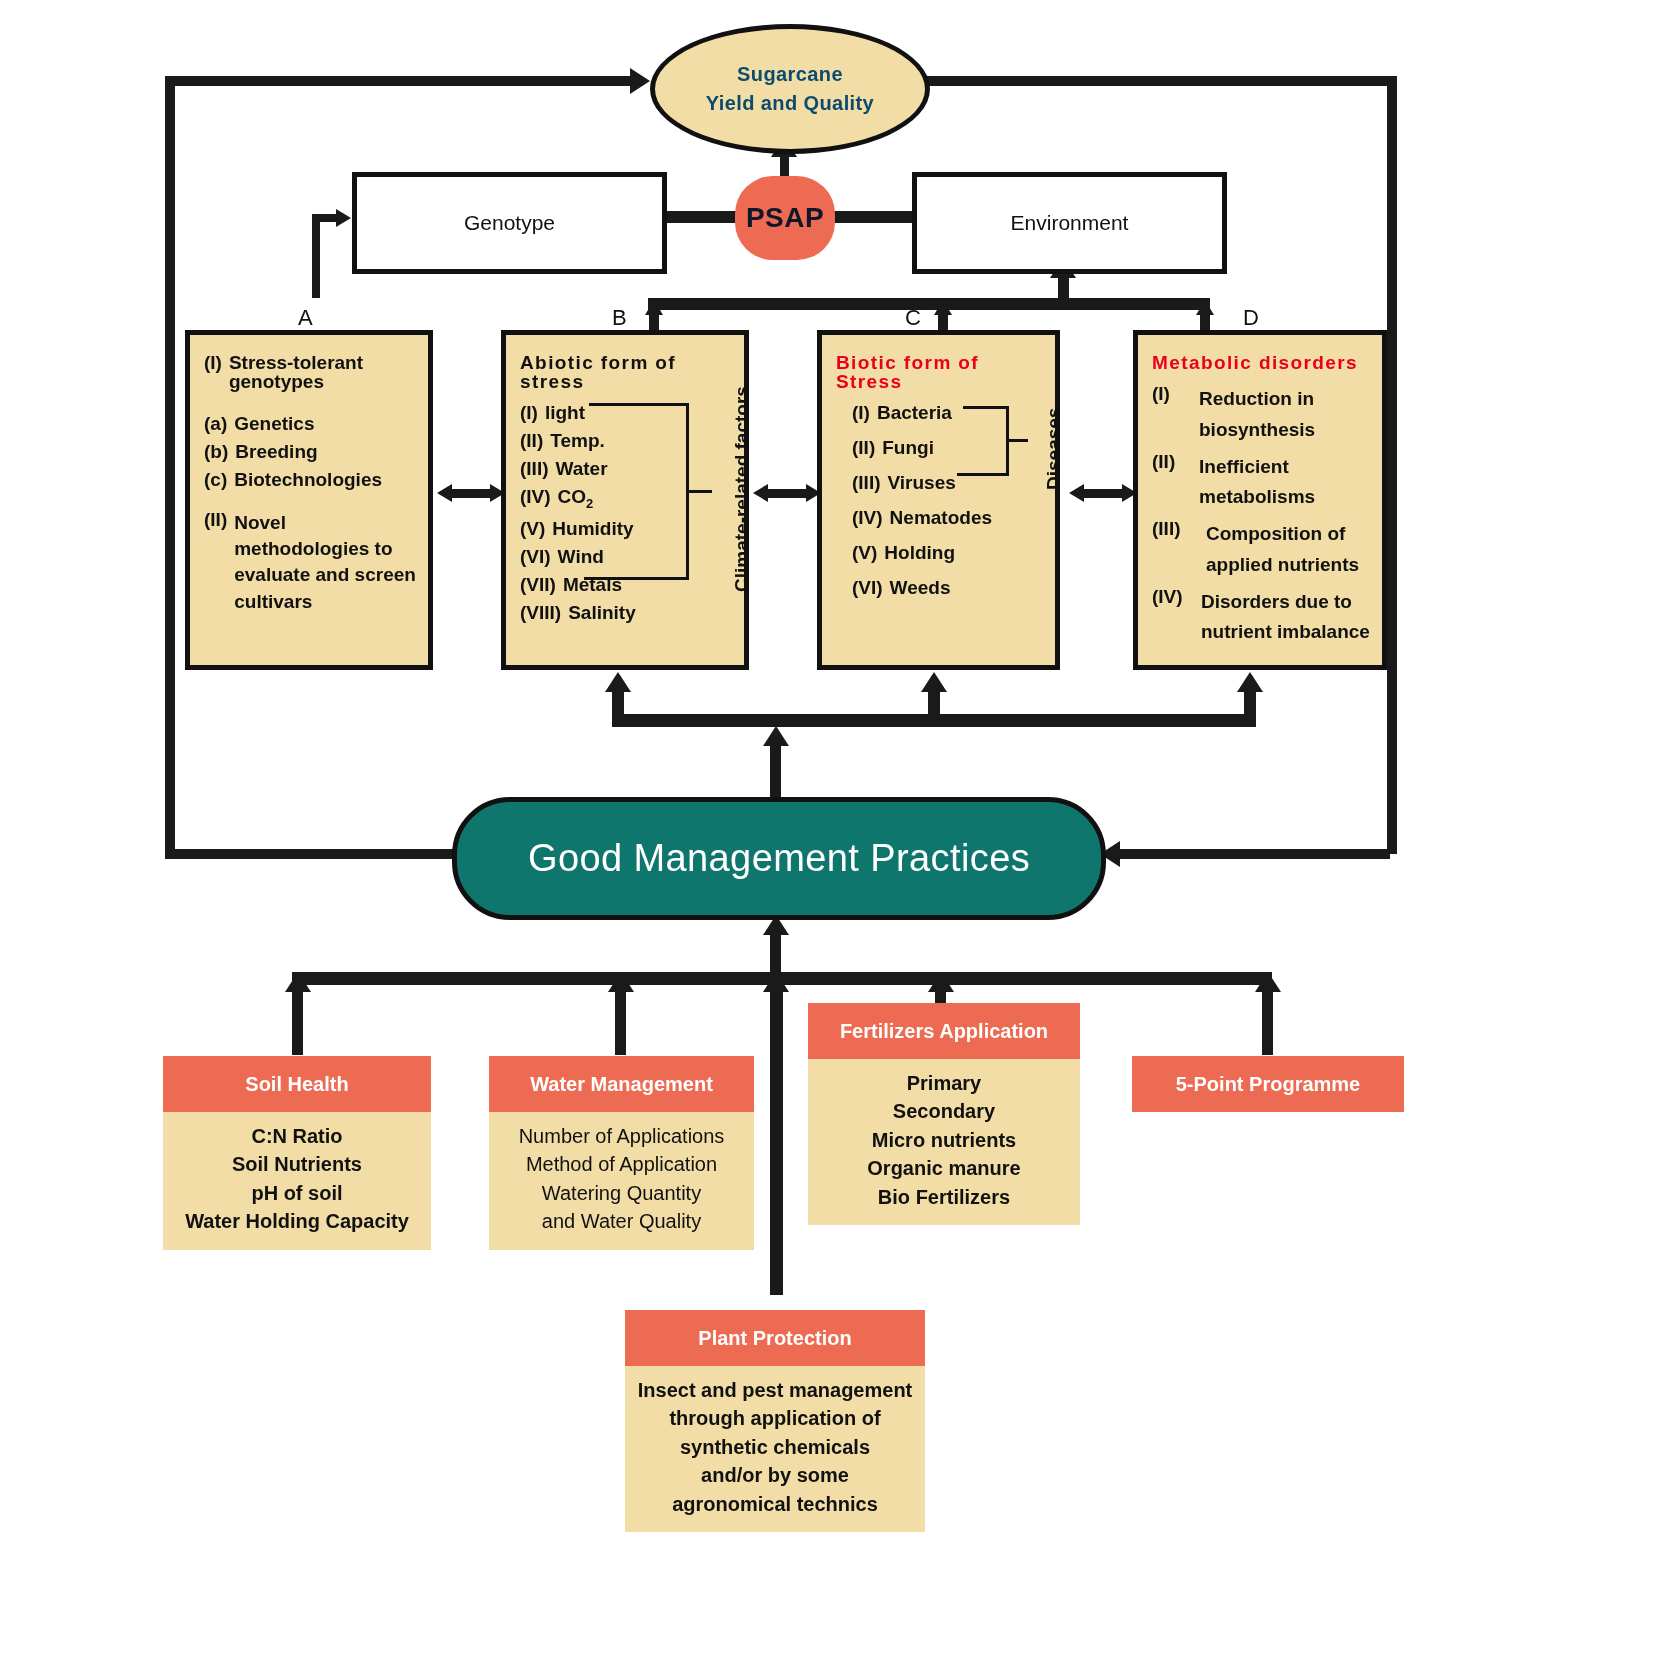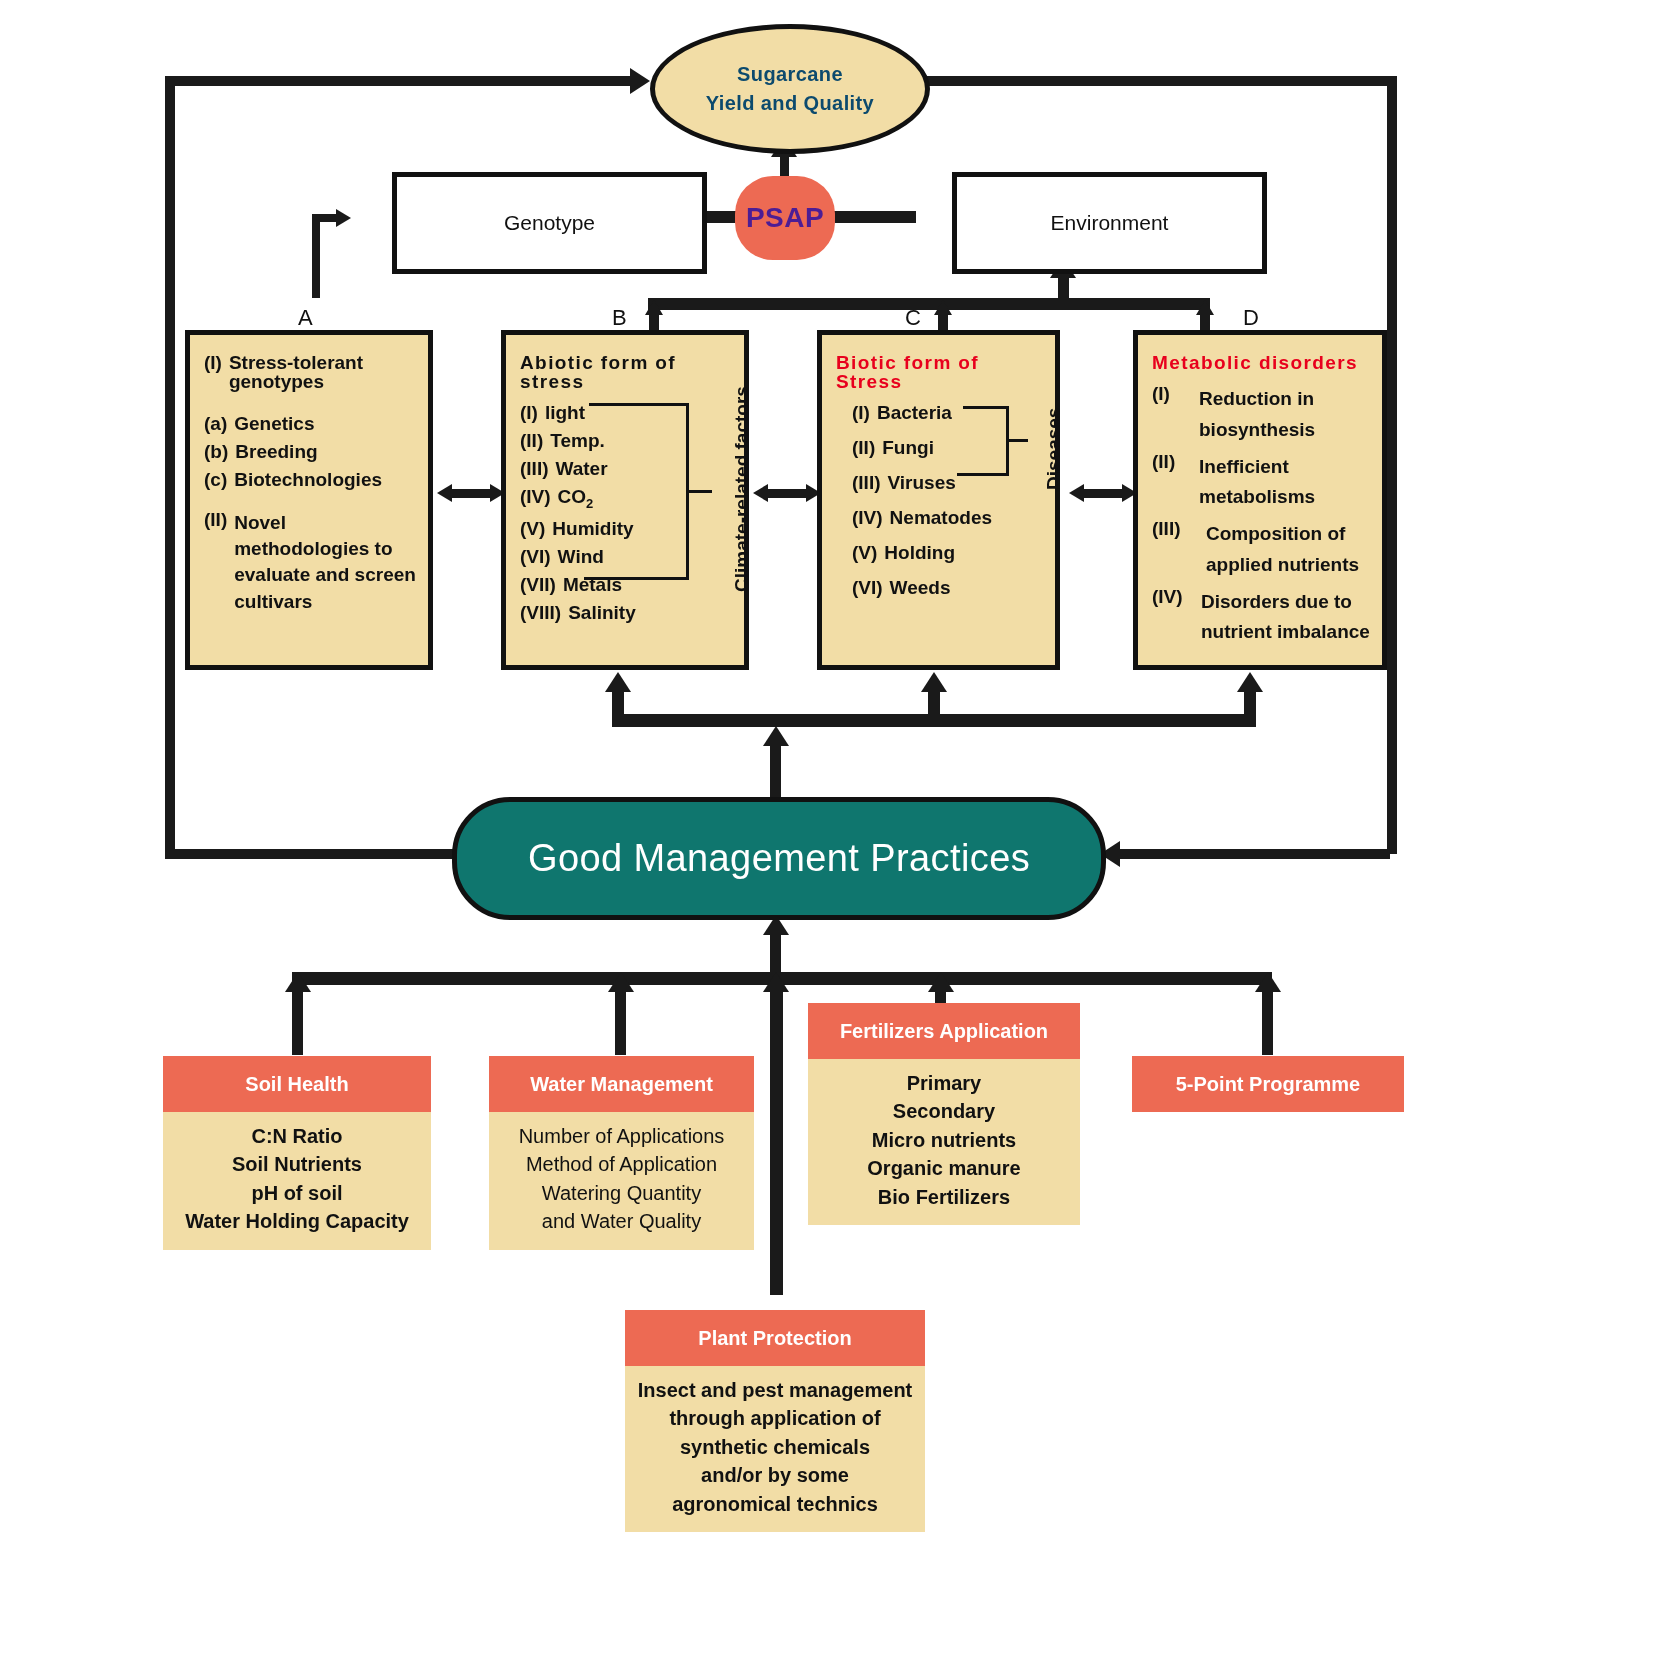--- a/index.html
+++ b/index.html
@@ -16,31 +16,31 @@
     background:#f2dda6;
     display:flex;flex-direction:column;align-items:center;justify-content:center;
     text-align:right;font-weight:bold;font-size:20px;color:#0c4a6e;line-height:1.45;
     letter-spacing:.4px;
   }
 
   
   .plainbox{
     border:5px solid #111;background:#fff;
     display:flex;align-items:center;justify-content:center;
-    font-size:21px;color:#111;margin-left:40px;
+    font-size:21px;color:#111;
   }
   #genotype{left:352px;top:172px;width:305px;height:92px;}
   #environment{left:912px;top:172px;width:305px;height:92px;}
 
   
   #psap{
     left:735px;top:176px;width:100px;height:84px;
     background:#ed6a53;border-radius:38%/45%;
     display:flex;align-items:center;justify-content:center;
-    color:#4c1d95;font-weight:bold;font-size:28px;letter-spacing:.5px;
+    color:#0f172a;font-weight:bold;font-size:28px;letter-spacing:.5px;
   }
 
   
   .stressbox{
     border:5px solid #111;background:#f2dda6;
     box-sizing:border-box;padding:18px 12px 10px 14px;
     font-size:19px;color:#111;line-height:1.0;
   }
   .stressbox .hdr{font-weight:bold;margin-bottom:12px;}
   .stressbox .hdr.red{color:#e8001d;}

